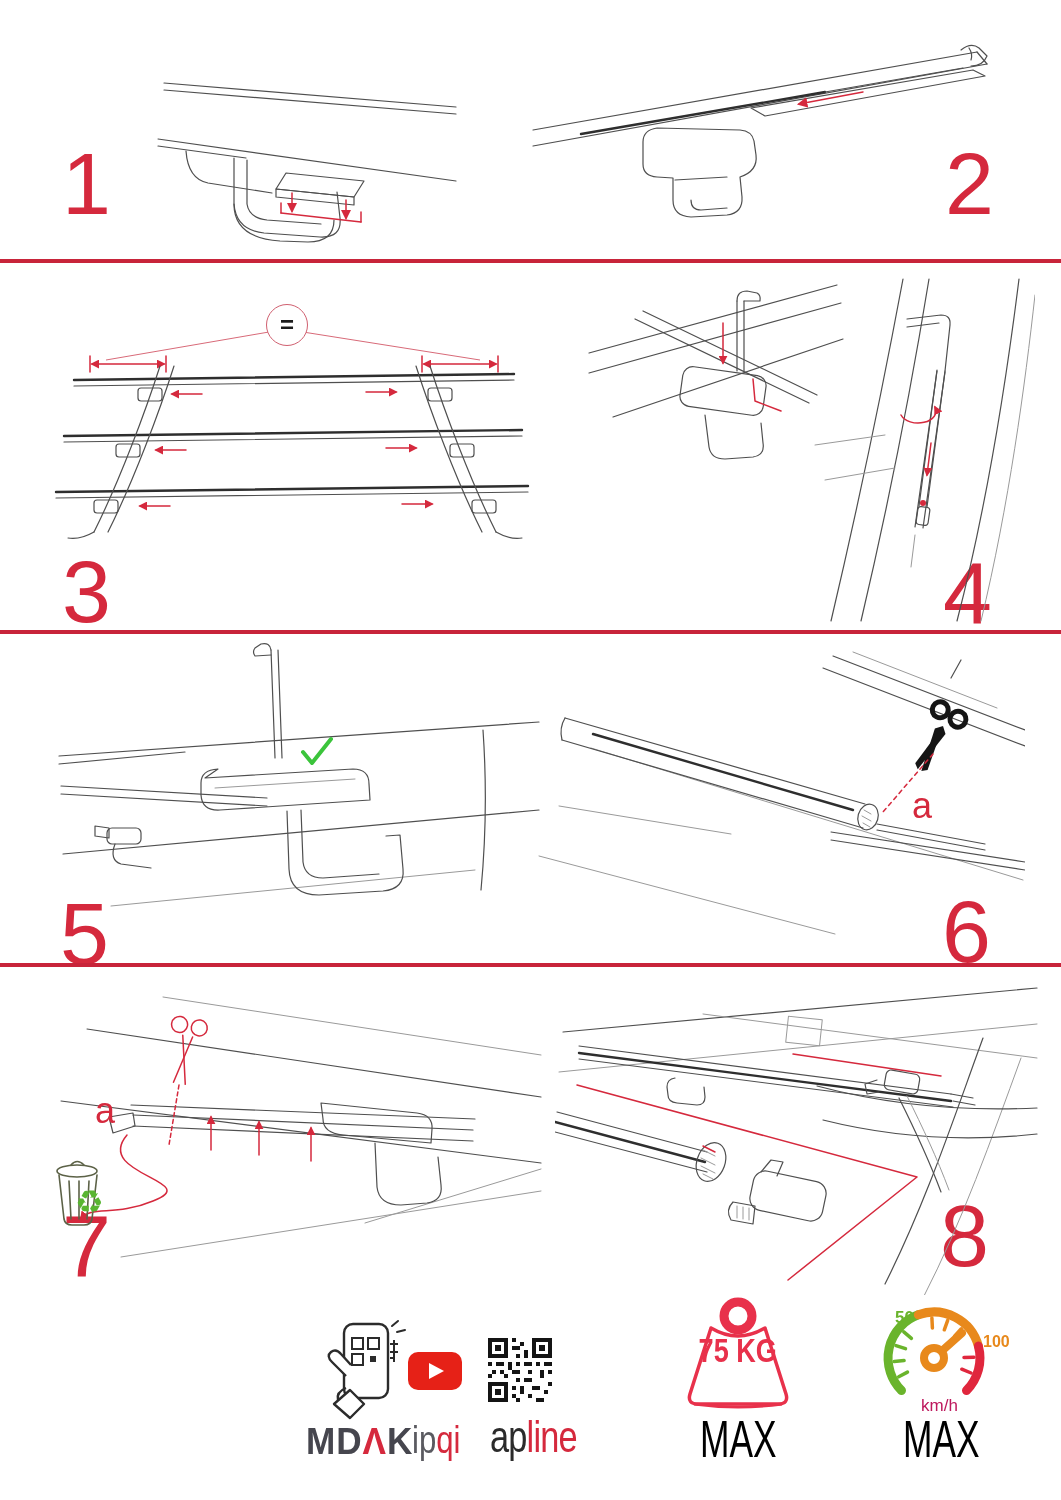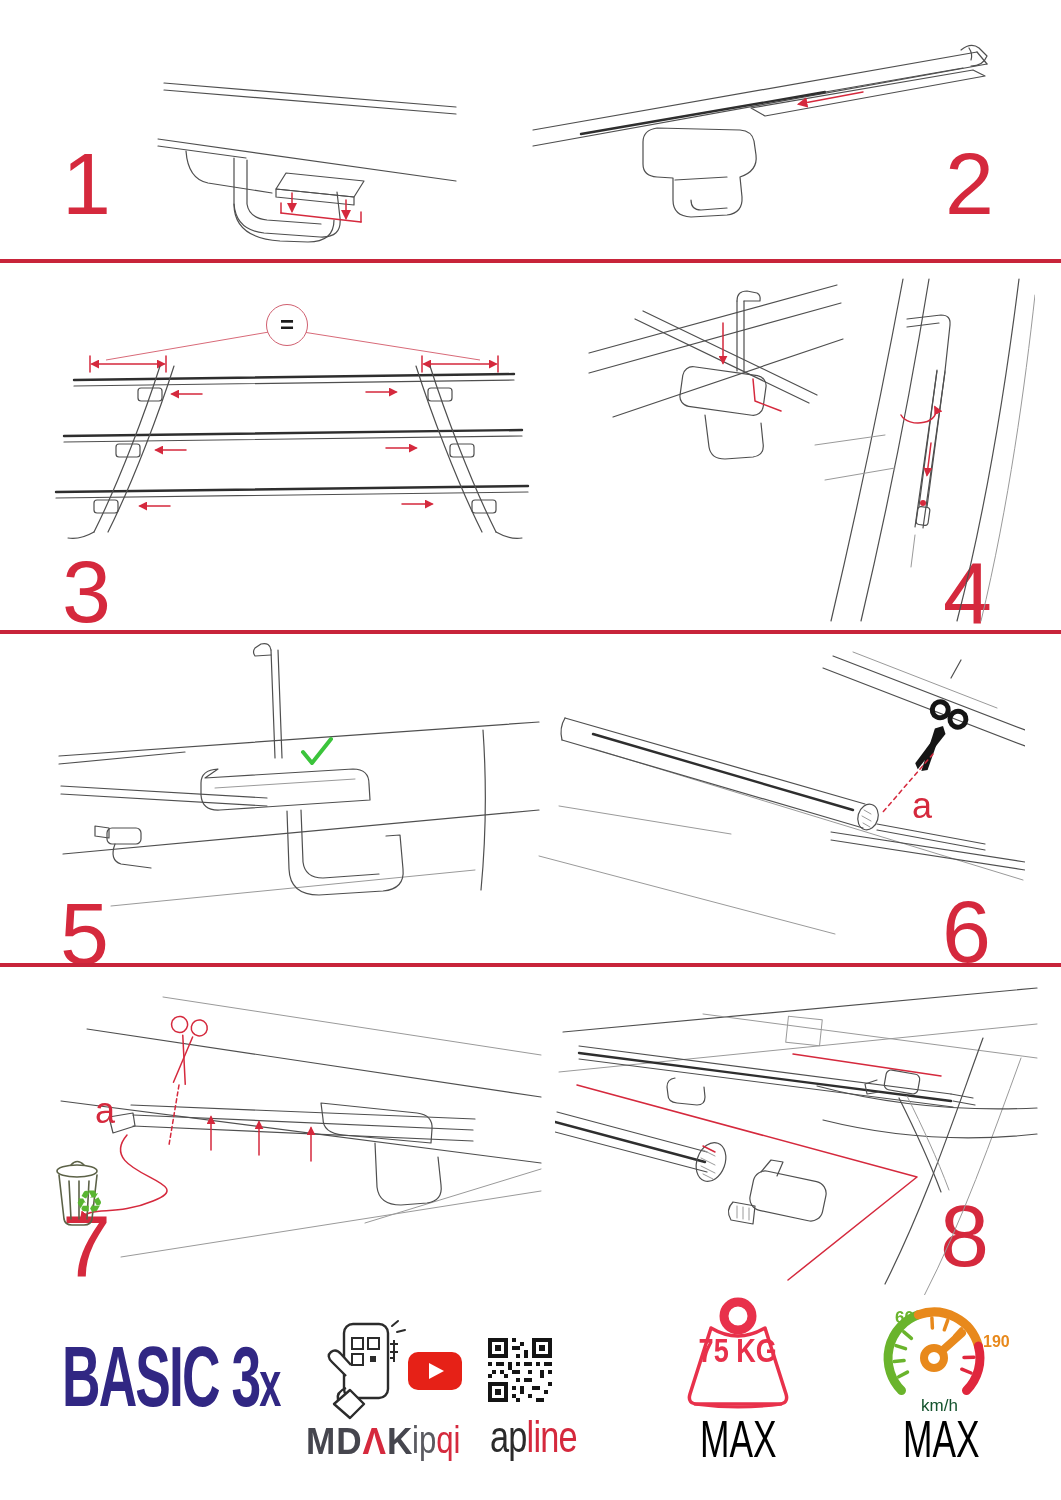--- a/index.html
+++ b/index.html
@@ -37,21 +37,21 @@
   .apline{position:absolute;left:490px;top:1415px;font-weight:400;}
   .apline .scaled{transform:scaleX(.78);font-size:44px;line-height:1;color:#2b2b2b;letter-spacing:-1px;}
   .apline .p2{color:#d5293d}
   .load-value{position:absolute;left:676px;top:1334px;width:124px;text-align:center;
       color:#e8314b;font-weight:700;}
   .load-value .scaled{transform:scaleX(.82);transform-origin:center top;font-size:33px;line-height:1;}
   .max-label{position:absolute;color:#000000;}
   .max-label .scaled{transform:scaleX(.68);font-size:52px;line-height:1;}
   .speed-low{position:absolute;left:895px;top:1308px;color:#6ab42c;font-weight:700;font-size:17px;}
   .speed-high{position:absolute;left:983px;top:1333px;color:#e8891c;font-weight:700;font-size:16px;}
-  .speed-unit{position:absolute;left:921px;top:1396px;color:#14532d;font-size:17px;}
+  .speed-unit{position:absolute;left:921px;top:1396px;color:#be185d;font-size:17px;}
 </style>
 </head>
 <body>
 
 <div class="page">
 
   <div class="num" style="left:62px;top:140px">1</div>
   <div class="num" style="left:945px;top:140px">2</div>
   <div class="num" style="left:62px;top:548px">3</div>
   <div class="num" style="left:943px;top:550px">4</div>
@@ -289,23 +289,20 @@
       <path class="g" d="M0,152 L152,192"></path>
     <ellipse class="g" cx="156" cy="182" rx="14" ry="20" transform="rotate(20 156 182)"></ellipse>
     <path class="g2" d="M148,170 l12,6 M146,178 l14,7 M146,186 l14,7 M148,194 l10,5"></path>
     <path class="r" d="M148,166 l12,6"></path>
     <rect class="g" x="196" y="196" width="74" height="40" rx="12" transform="rotate(12 233 216)"></rect>
     <path class="g" d="M206,192 l10,-12 12,2 -6,14"></path>
     <path class="g" d="M178,222 l22,4 -2,18 -22,-4 q-6,-10 2,-18"></path>
     <path class="g2" d="M182,226 l0,12 M188,227 l0,12 M194,228 l0,12"></path>
   </svg>
 
-  <div class="brand-title">
-    <span class="scaled"><span>BASIC 3</span><span class="suffix">x</span></span>
-  </div>
 
   <svg class="sk" style="left:316px;top:1318px" width="92" height="104" viewBox="0 0 92 104">
     <rect x="28" y="6" width="44" height="74" rx="9" fill="#fff" stroke="#2b2b2b" stroke-width="2.4"></rect>
     <rect x="36" y="20" width="11" height="11" fill="none" stroke="#2b2b2b" stroke-width="2"></rect>
     <rect x="52" y="20" width="11" height="11" fill="none" stroke="#2b2b2b" stroke-width="2"></rect>
     <rect x="36" y="36" width="11" height="11" fill="none" stroke="#2b2b2b" stroke-width="2"></rect>
     <rect x="54" y="38" width="6" height="6" fill="#2b2b2b"></rect>
     <path d="M78,22 l0,22 M74,26 l8,0 M74,34 l8,0 M74,40 l4,0" stroke="#2b2b2b" stroke-width="2" fill="none"></path>
     <path d="M76,8 l6,-5 M81,14 l8,-2" stroke="#2b2b2b" stroke-width="2" fill="none" stroke-linecap="round"></path>
     <path d="M30,58 L16,44 q-6,-6 -1,-10 q5,-4 10,2 l10,11" fill="#fff" stroke="#2b2b2b" stroke-width="2.4" stroke-linejoin="round"></path>
@@ -392,20 +389,20 @@
       <line x1="31.8" y1="33.8" x2="39.4" y2="40.3" stroke="#6ab42c"></line>
       <line x1="59.9" y1="20.0" x2="60.4" y2="30.0" stroke="#e8891c"></line>
       <line x1="75.7" y1="22.4" x2="72.3" y2="31.8" stroke="#e8891c"></line>
       <line x1="89.3" y1="30.8" x2="82.5" y2="38.1" stroke="#e8891c"></line>
       <line x1="102.0" y1="59.3" x2="92.0" y2="59.5" stroke="#e0273d"></line>
       <line x1="99.1" y1="75.0" x2="89.8" y2="71.2" stroke="#e0273d"></line>
     </g>
     <line x1="62" y1="60" x2="90" y2="35" stroke="#e8891c" stroke-width="8" stroke-linecap="round"></line>
     <circle cx="62" cy="60" r="10" fill="#ffffff" stroke="#e8891c" stroke-width="8"></circle>
   </svg>
-  <div class="speed-low">60</div>
-  <div class="speed-high">190</div>
+  <div class="speed-low">50</div>
+  <div class="speed-high">100</div>
   <div class="speed-unit">km/h</div>
   <div class="max-label" style="left:903px;top:1413px">
     <span class="scaled">MAX</span>
   </div>
 
 </div>
 
 </body></html>

